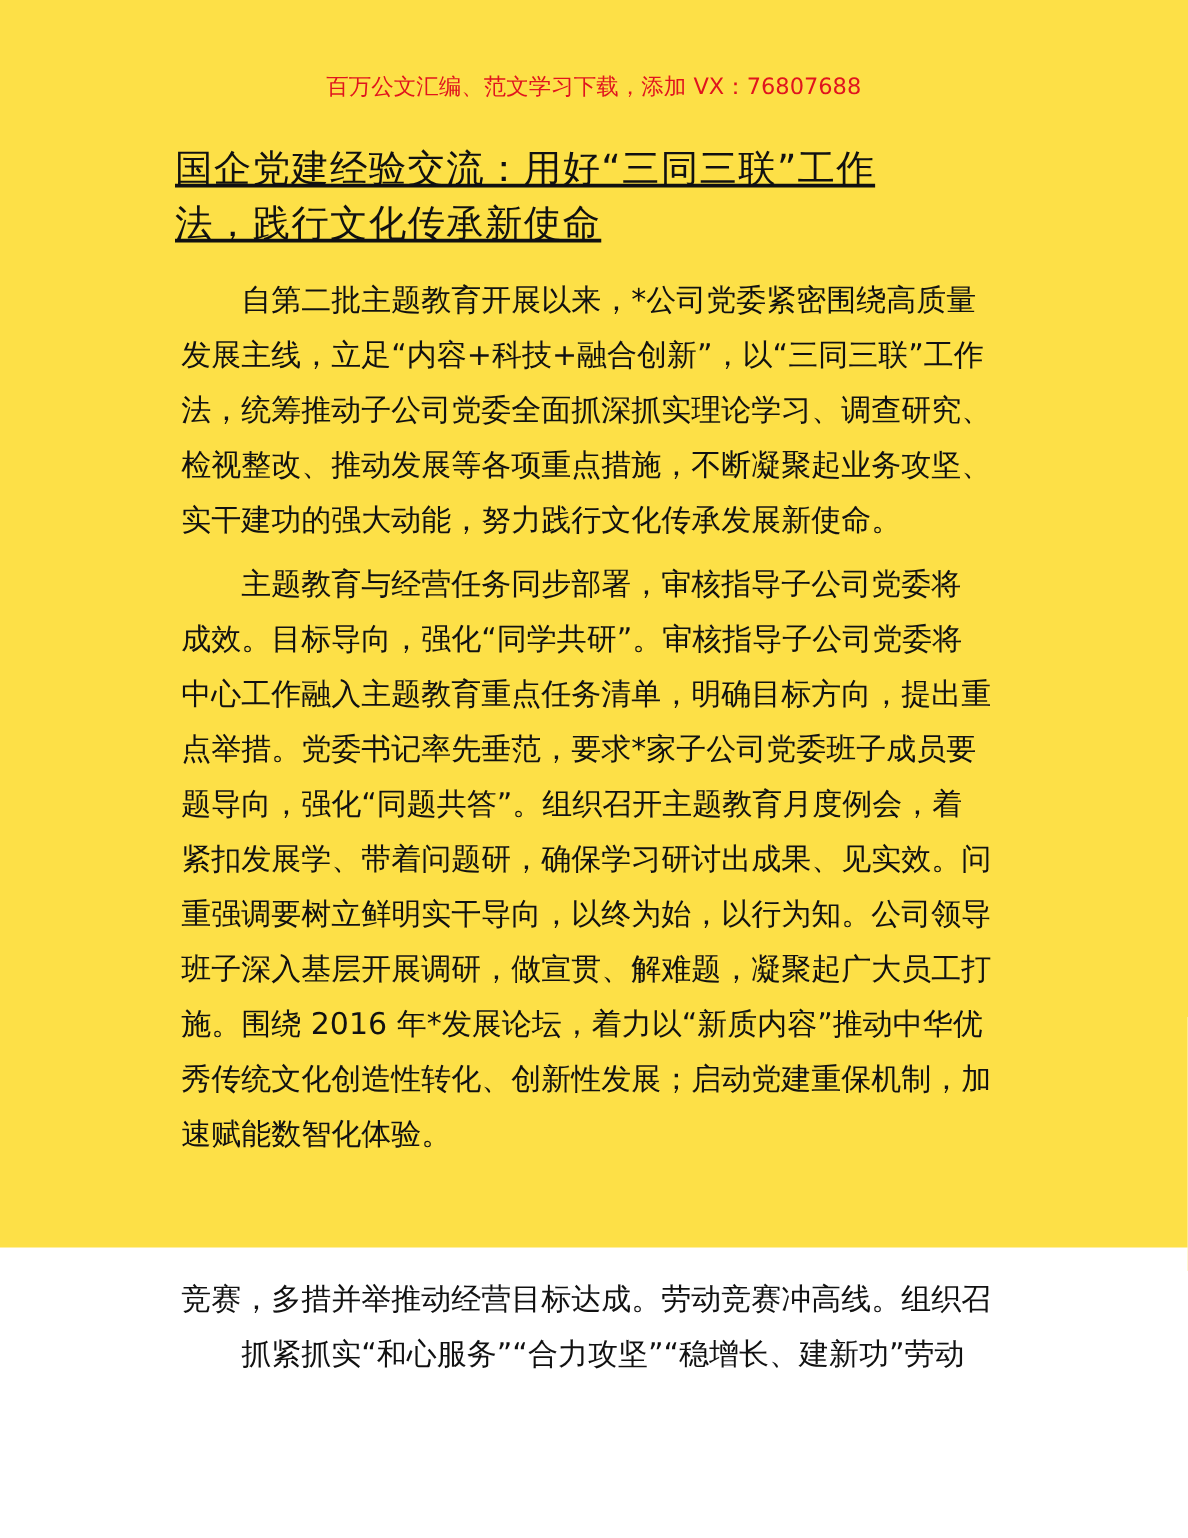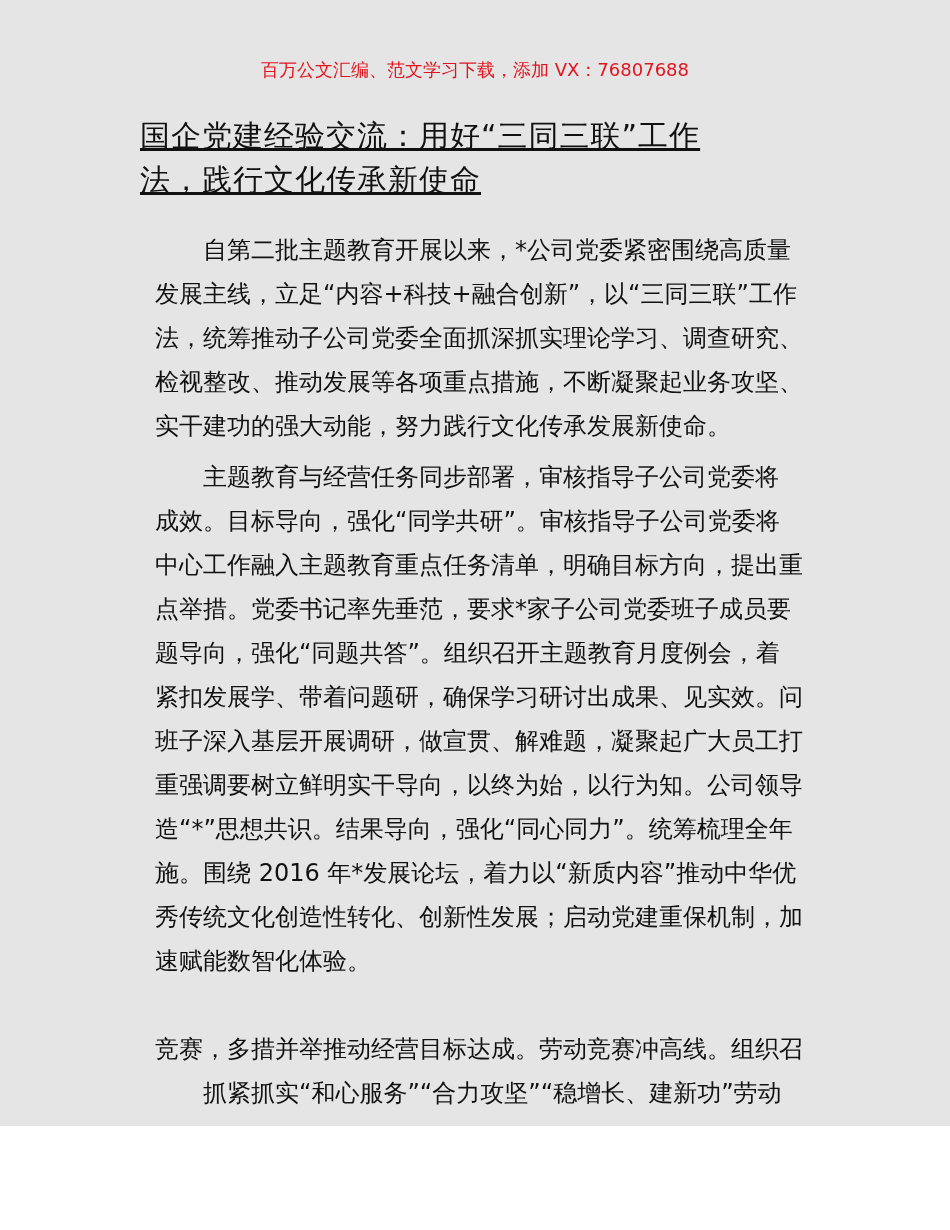--- a/index.html
+++ b/index.html
@@ -13,22 +13,22 @@
       position: relative;
       overflow: hidden;
       font-family: "DejaVu Sans", "Liberation Sans", sans-serif;
       color: #111111;
     }
     .page {
       position: absolute;
       left: 0;
       top: 0;
       width: 950px;
-      height: 1126px;
-      background: #e5e5e5;
+      height: 998px;
+      background: #fde047;
     }
     .watermark {
       position: absolute;
       top: 56px;
       left: 0;
       width: 950px;
       text-align: center;
       font-size: 18px;
       line-height: 28px;
       color: #e0141e;
@@ -52,21 +52,21 @@
     .body-text {
       position: absolute;
       left: 140px;
       width: 672px;
       font-size: 24px;
       line-height: 44px;
       color: #111111;
       text-align: justify;
     }
     .para {
-      margin: 15px;
+      margin: 5px;
     }
     .para .line {
       display: block;
       white-space: nowrap;
     }
     .para .line.first {
       text-indent: 48px;
     }
   </style>
 </head>
@@ -92,23 +92,22 @@
   </div>
 
   <div class="body-text" style="top: 440px;">
     <p class="para">
       <span class="line first">主题教育与经营任务同步部署，审核指导子公司党委将</span>
       <span class="line">成效。目标导向，强化“同学共研”。审核指导子公司党委将</span>
       <span class="line">中心工作融入主题教育重点任务清单，明确目标方向，提出重</span>
       <span class="line">点举措。党委书记率先垂范，要求*家子公司党委班子成员要</span>
       <span class="line">题导向，强化“同题共答”。组织召开主题教育月度例会，着</span>
       <span class="line">紧扣发展学、带着问题研，确保学习研讨出成果、见实效。问</span>
+      <span class="line">重强调要树立鲜明实干导向，以终为始，以行为知。公司领导</span>
       <span class="line">班子深入基层开展调研，做宣贯、解难题，凝聚起广大员工打</span>
-      <span class="line">重强调要树立鲜明实干导向，以终为始，以行为知。公司领导</span>
-      <span class="line">造“*”思想共识。结果导向，强化“同心同力”。统筹梳理全年</span>
       <span class="line">施。围绕 2016 年*发展论坛，着力以“新质内容”推动中华优</span>
       <span class="line">秀传统文化创造性转化、创新性发展；启动党建重保机制，加</span>
       <span class="line">速赋能数智化体验。</span>
     </p>
   </div>
 
   <div class="body-text" style="top: 1012px;">
     <p class="para">
       <span class="line">竞赛，多措并举推动经营目标达成。劳动竞赛冲高线。组织召</span>
       <span class="line first">抓紧抓实“和心服务”“合力攻坚”“稳增长、建新功”劳动</span>

